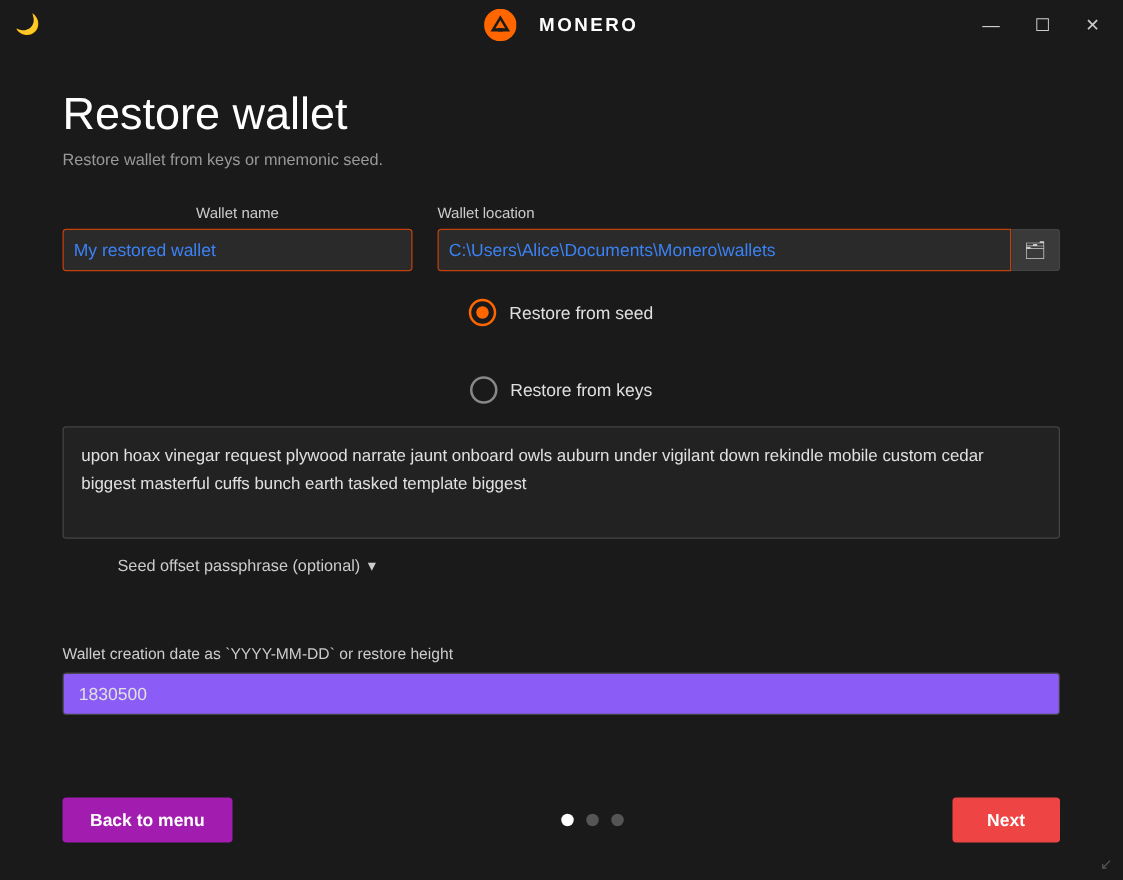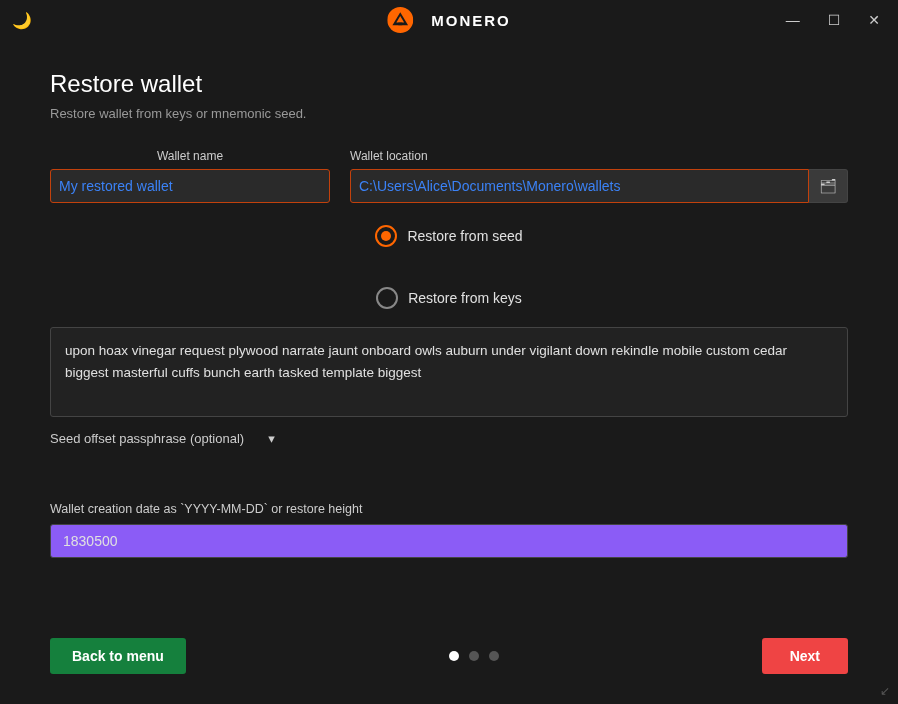--- a/index.html
+++ b/index.html
@@ -63,21 +63,21 @@
 
     
     .content {
       padding: 30px 50px;
       height: calc(704px - 40px);
       display: flex;
       flex-direction: column;
     }
 
     .page-title {
-      font-size: 24px;
+      font-size: 36px;
       font-weight: 300;
       color: #ffffff;
       margin-bottom: 8px;
     }
 
     .page-subtitle {
       font-size: 13px;
       color: #999;
       margin-bottom: 28px;
     }
@@ -199,25 +199,26 @@
       outline: none;
       line-height: 1.6;
       font-family: inherit;
       margin-bottom: 14px;
     }
 
     
     .passphrase-toggle {
       display: flex;
       align-items: center;
-      gap: 24px;
+      gap: 6px;
       font-size: 13px;
       color: #ccc;
       cursor: pointer;
       margin-bottom: 18px;
+      margin-left: 44px;
     }
 
     
     .restore-height-label {
       font-size: 12.5px;
       color: #ccc;
       margin-bottom: 8px;
       margin-top: 38px;
     }
 
@@ -235,21 +236,21 @@
     
     .bottom-bar {
       margin-top: auto;
       display: flex;
       align-items: center;
       justify-content: space-between;
       padding-top: 20px;
     }
 
     .back-btn {
-      background-color: #15803d;
+      background-color: #a21caf;
       border: none;
       border-radius: 3px;
       color: #fff;
       font-size: 14px;
       font-weight: 600;
       padding: 10px 22px;
       cursor: pointer;
     }
 
     .pagination {

